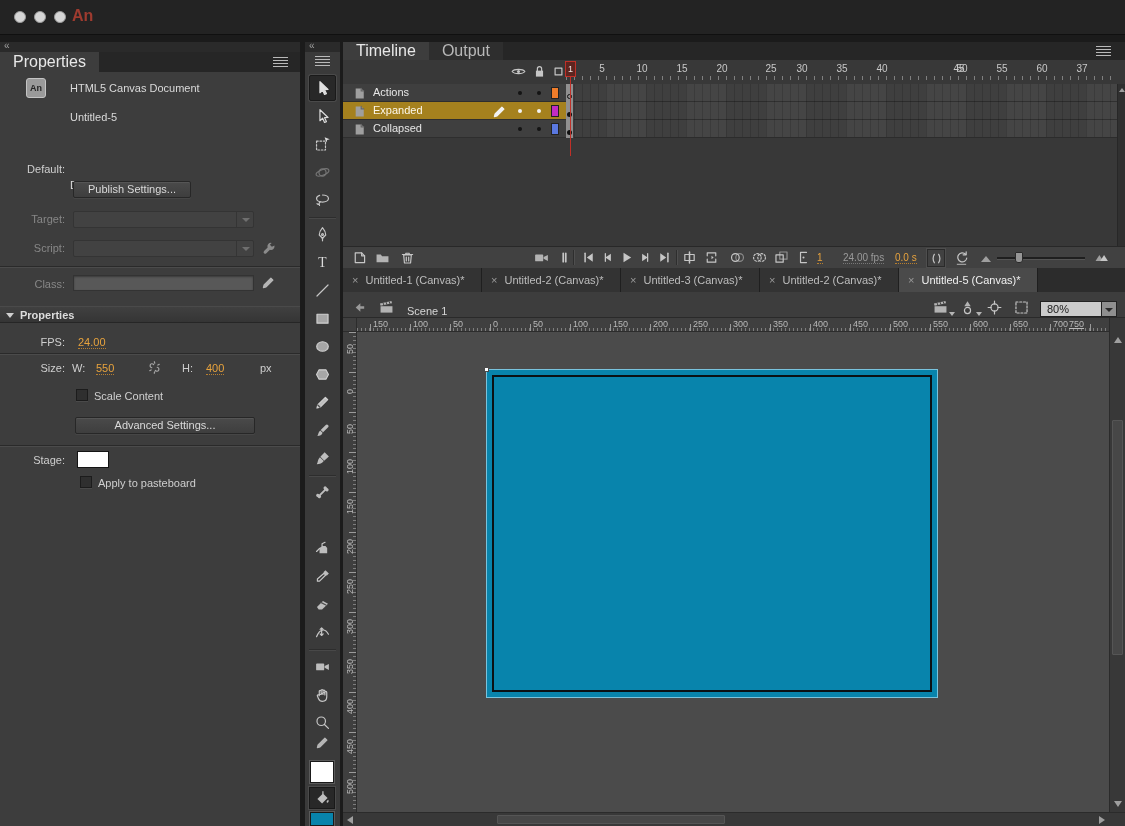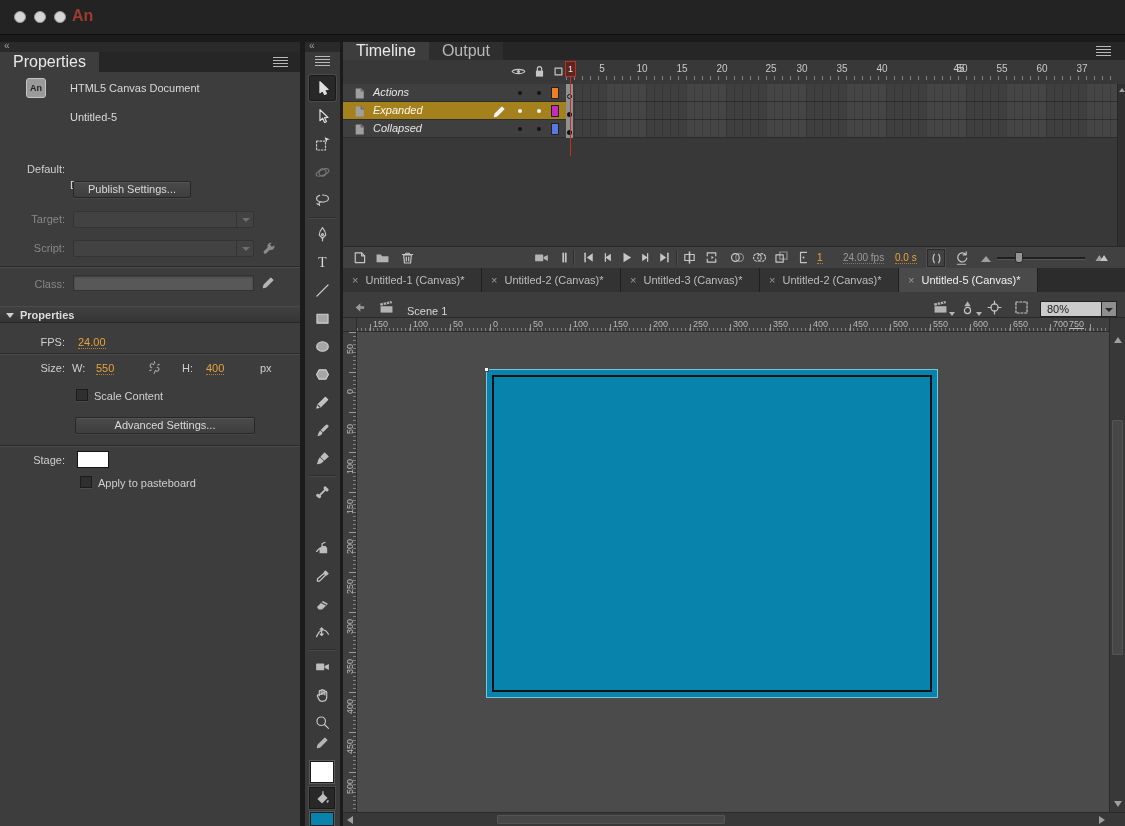--- a/index.html
+++ b/index.html
@@ -52,21 +52,21 @@
 .th-icon { position:absolute; top:3px; width:16px; height:16px; }
 .fnum { position:absolute; top:3px; width:24px; text-align:center; font-size:10px; color:#c9c9c9; }
 #frame-ticks { position:absolute; left:223px; right:8px; top:16px; height:4px;
   background:repeating-linear-gradient(to right,#808080 0 1px, rgba(0,0,0,0) 1px 8px); }
 #frames-grid { position:absolute; left:223px; right:8px; top:24px; height:54px;
   background:
    repeating-linear-gradient(to bottom, rgba(0,0,0,0) 0 17px, rgba(0,0,0,0.3) 17px 18px),
    repeating-linear-gradient(to right, rgba(0,0,0,0.14) 0 1px, rgba(0,0,0,0) 1px 8px),
    repeating-linear-gradient(to right,#3f3f3f 0 40px,#454545 40px 80px);
   border-bottom:1px solid #2c2c2c; }
-.layer-row { position:absolute; left:0; width:223px; height:18px; background:#3f3f3f; border-bottom:1px solid #2e2e2e;font-style:italic; }
+.layer-row { position:absolute; left:0; width:223px; height:18px; background:#3f3f3f; border-bottom:1px solid #2e2e2e; }
 .layer-row.sel { background:#a5811e; }
 .layer-row .lname { position:absolute; left:30px; top:2px; color:#e6e6e6; }
 .layer-row.sel .lname { color:#fdf8ec; }
 .ldot { position:absolute; top:7px; width:4px; height:4px; border-radius:50%; background:#141414; }
 .layer-row.sel .ldot { background:#f2f2f2; }
 .lswatch { position:absolute; left:208px; top:3px; width:8px; height:12px; border:1px solid #222; }
 .kf-cell { position:absolute; left:223px; width:8px; height:18px; background:#909090; border-right:1px solid #3c3c3c; }
 .kf { position:absolute; left:1px; bottom:3px; width:5px; height:5px; border-radius:50%; }
 .kf.filled { background:#101010; }
 .kf.hollow { border:1px solid #101010; background:rgba(0,0,0,0); }

